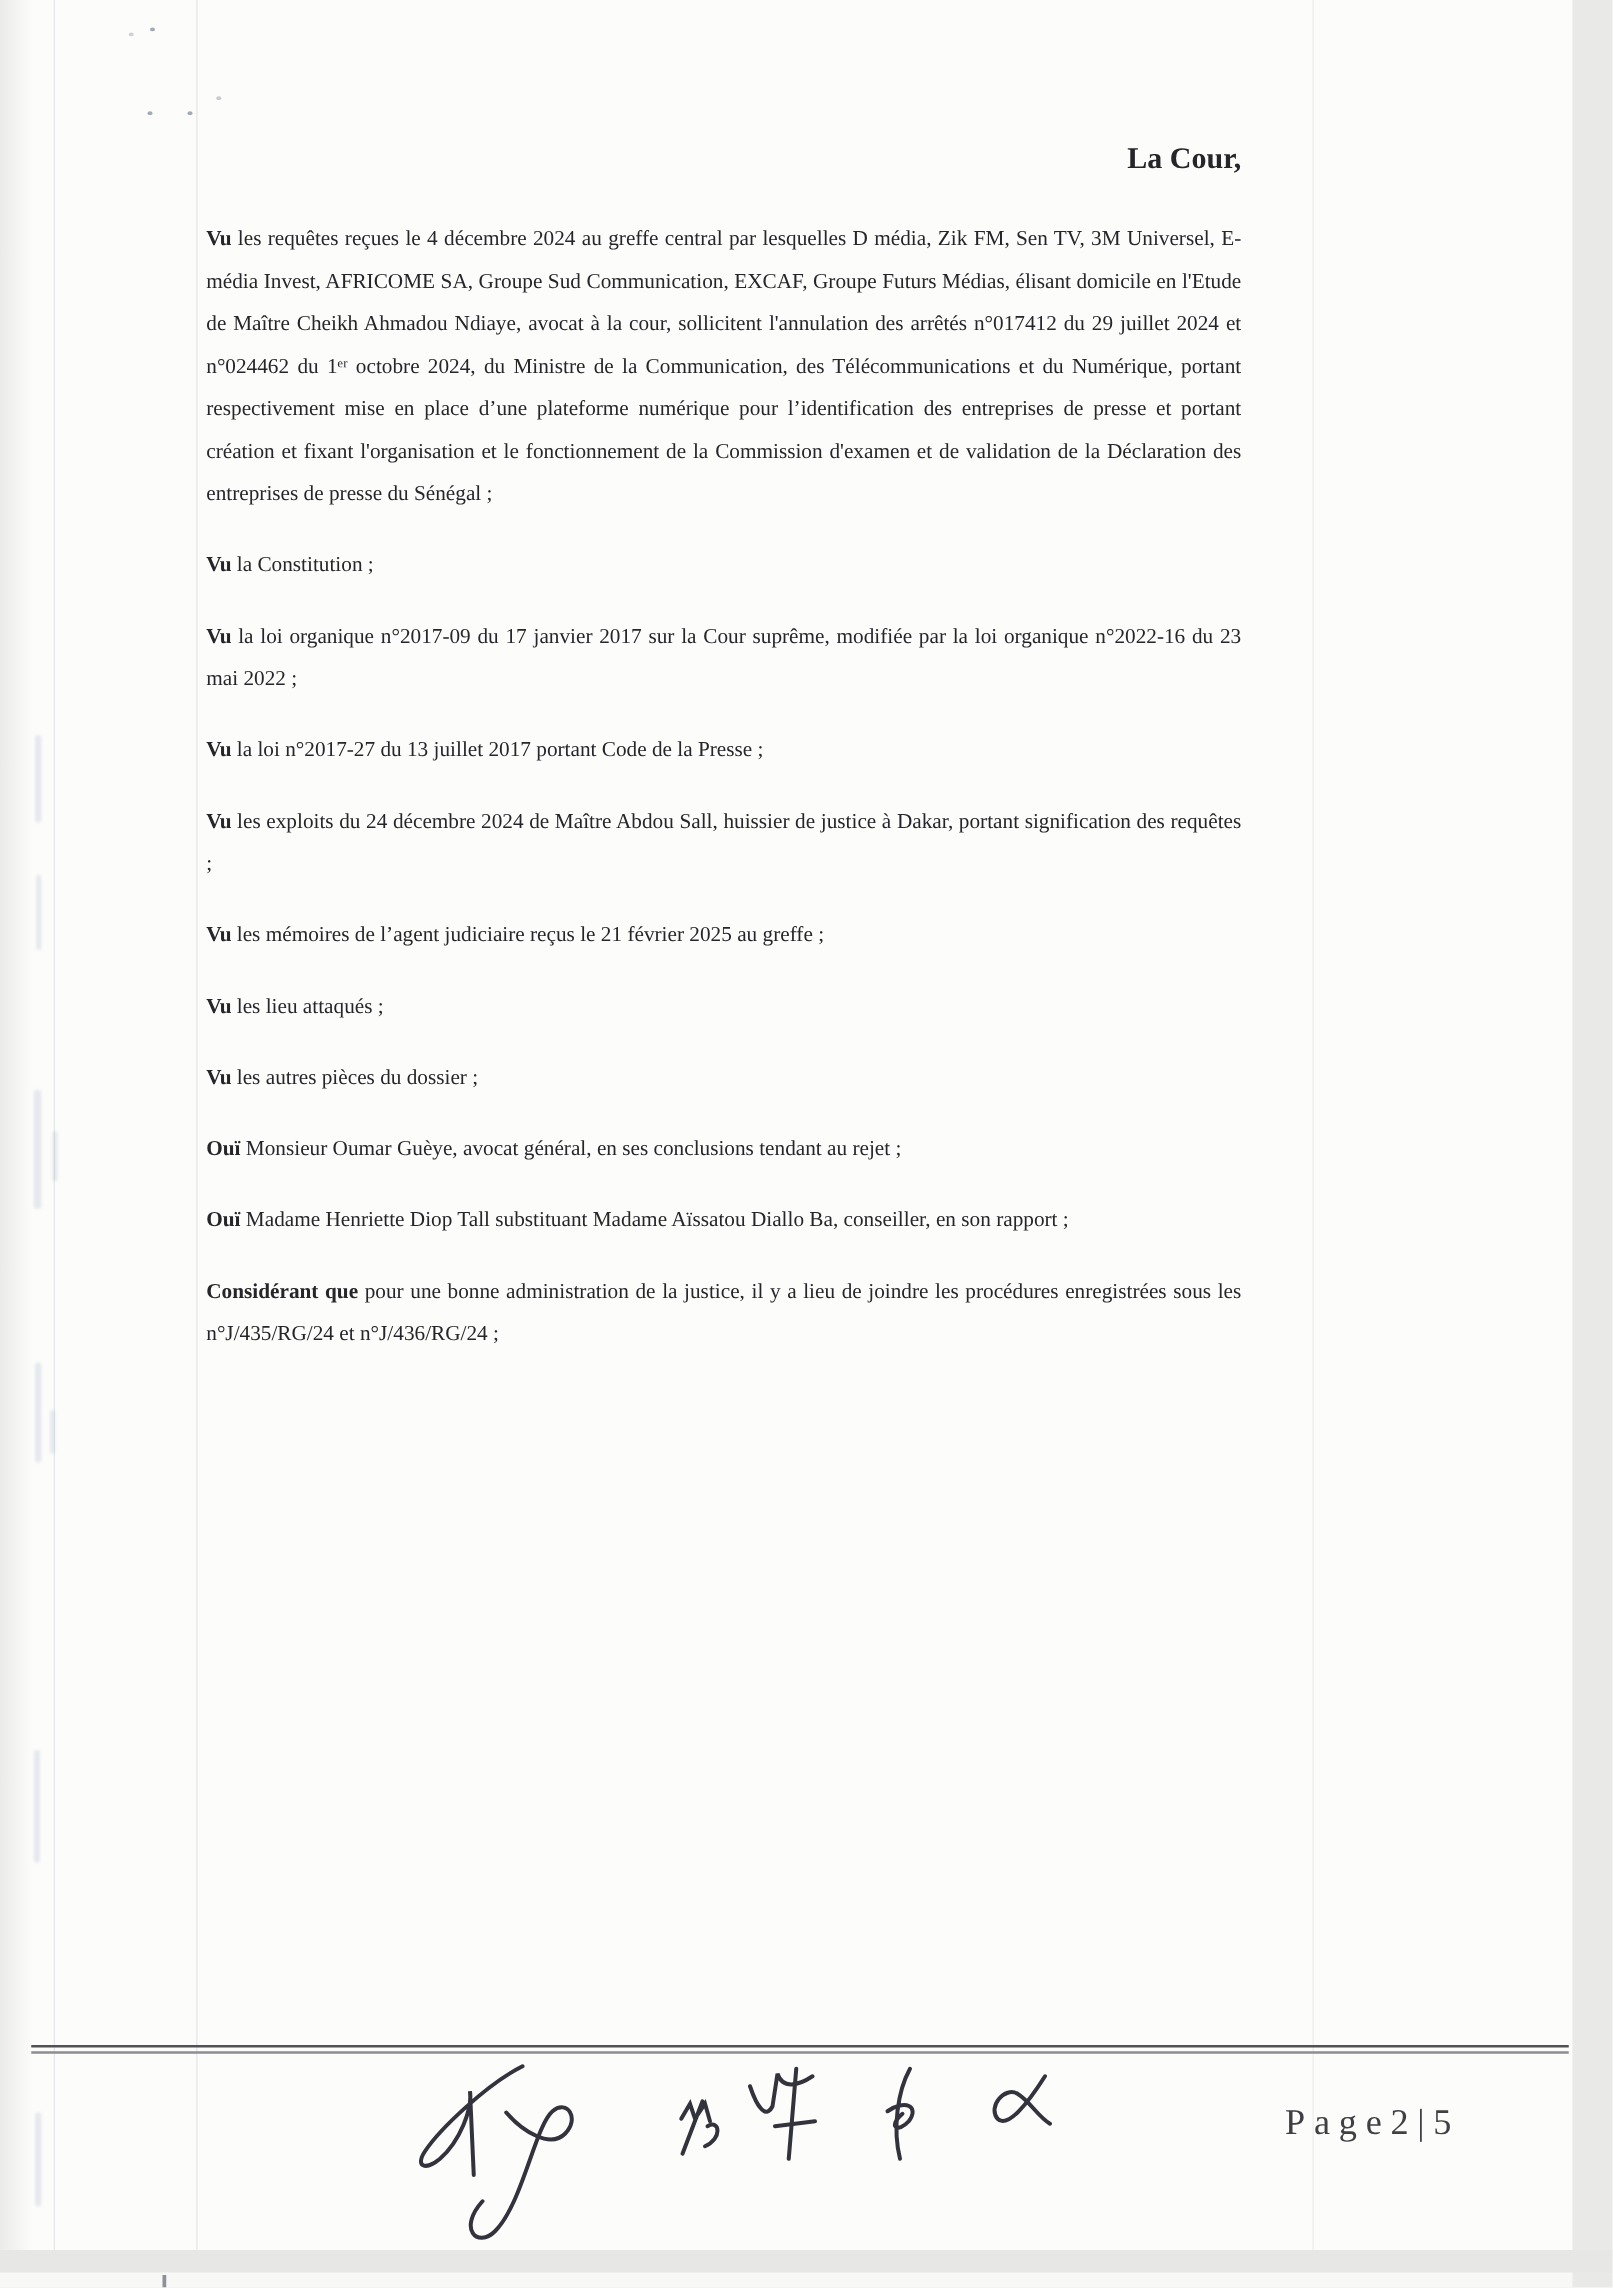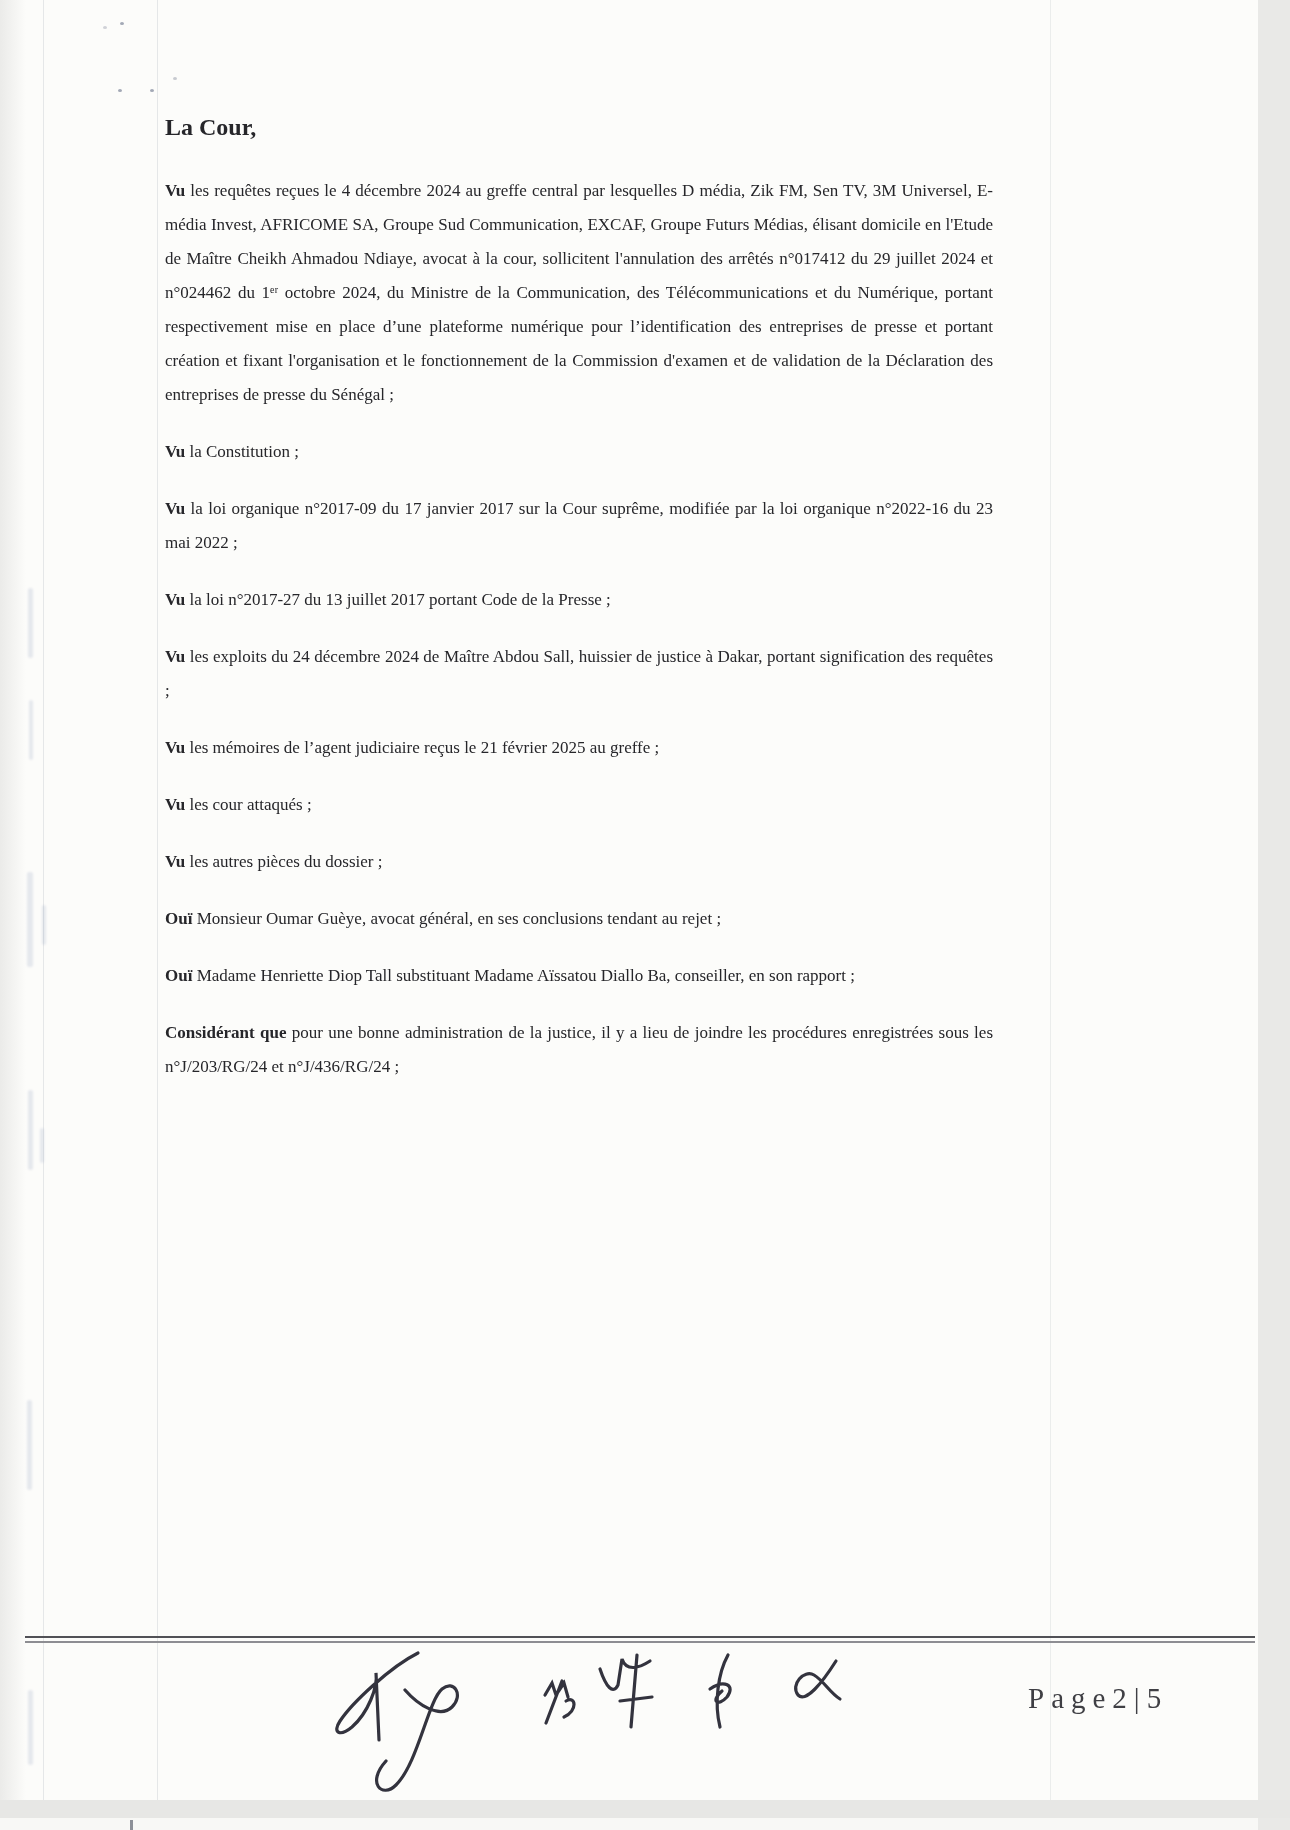--- a/index.html
+++ b/index.html
@@ -37,20 +37,21 @@
     background:rgba(90,100,125,.55);
   }
   
   .content {
     position:absolute; left:165px; top:110px; width:828px;
     color:#26262a;
   }
   .salutation {
     font-weight:bold; font-size:24px; line-height:34px;
     margin-bottom:30px;
+    text-align:right;
   }
   .para {
     font-size:17px; line-height:34px;
     text-align:justify;
     margin-bottom:23px;
   }
   .para b { font-weight:bold; }
   
   .footer-rule {
     position:absolute; left:25px; top:1636px; width:1230px; height:7px;
@@ -107,25 +108,25 @@
 
   <div class="content">
     <p class="salutation">La Cour,</p>
     <div id="paragraphs">
         <p class="para"><b>Vu</b><span> les requêtes reçues le 4 décembre 2024 au greffe central par lesquelles D média, Zik FM, Sen TV, 3M Universel, E-média Invest, AFRICOME SA, Groupe Sud Communication, EXCAF, Groupe Futurs Médias, élisant domicile en l'Etude de Maître Cheikh Ahmadou Ndiaye, avocat à la cour, sollicitent l'annulation des arrêtés n°017412 du 29 juillet 2024 et n°024462 du 1ᵉʳ octobre 2024, du Ministre de la Communication, des Télécommunications et du Numérique, portant respectivement mise en place d’une plateforme numérique pour l’identification des entreprises de presse et portant création et fixant l'organisation et le fonctionnement de la Commission d'examen et de validation de la Déclaration des entreprises de presse du Sénégal ;</span></p>
         <p class="para"><b>Vu</b><span> la Constitution ;</span></p>
         <p class="para"><b>Vu</b><span> la loi organique n°2017-09 du 17 janvier 2017 sur la Cour suprême, modifiée par la loi organique n°2022-16 du 23 mai 2022 ;</span></p>
         <p class="para"><b>Vu</b><span> la loi n°2017-27 du 13 juillet 2017 portant Code de la Presse ;</span></p>
         <p class="para"><b>Vu</b><span> les exploits du 24 décembre 2024 de Maître Abdou Sall, huissier de justice à Dakar, portant signification des requêtes ;</span></p>
         <p class="para"><b>Vu</b><span> les mémoires de l’agent judiciaire reçus le 21 février 2025 au greffe ;</span></p>
-        <p class="para"><b>Vu</b><span> les cour attaqués ;</span></p>
+        <p class="para"><b>Vu</b><span> les lieu attaqués ;</span></p>
         <p class="para"><b>Vu</b><span> les autres pièces du dossier ;</span></p>
         <p class="para"><b>Ouï</b><span> Monsieur Oumar Guèye, avocat général, en ses conclusions tendant au rejet ;</span></p>
         <p class="para"><b>Ouï</b><span> Madame Henriette Diop Tall substituant Madame Aïssatou Diallo Ba, conseiller, en son rapport ;</span></p>
-        <p class="para"><b>Considérant que</b><span> pour une bonne administration de la justice, il y a lieu de joindre les procédures enregistrées sous les n°J/203/RG/24 et n°J/436/RG/24 ;</span></p>
+        <p class="para"><b>Considérant que</b><span> pour une bonne administration de la justice, il y a lieu de joindre les procédures enregistrées sous les n°J/435/RG/24 et n°J/436/RG/24 ;</span></p>
       </div>
   </div>
 
   <div class="footer-rule"></div>
 
   <svg class="signatures" width="560" height="170" viewBox="0 0 560 170" fill="none" stroke="#33333e" stroke-width="3.2" stroke-linecap="round">
     <path d="M118 8 C90 22 52 58 40 76 C32 88 40 92 52 82 C68 68 78 42 76 28 L79 95"></path>
     <path d="M105 45 C118 60 140 74 152 62 C164 50 154 34 142 44 C128 56 118 118 96 140 C82 154 66 138 86 116"></path>
     <path d="M245 50 L252 38 L256 50 L264 38 L268 52 M262 36 L246 78 M266 56 C276 50 278 66 264 72"></path>
     <path d="M300 24 C306 42 313 50 318 40 L322 14 C326 26 338 24 350 16 M337 10 L331 82 M320 56 L352 52"></path>

